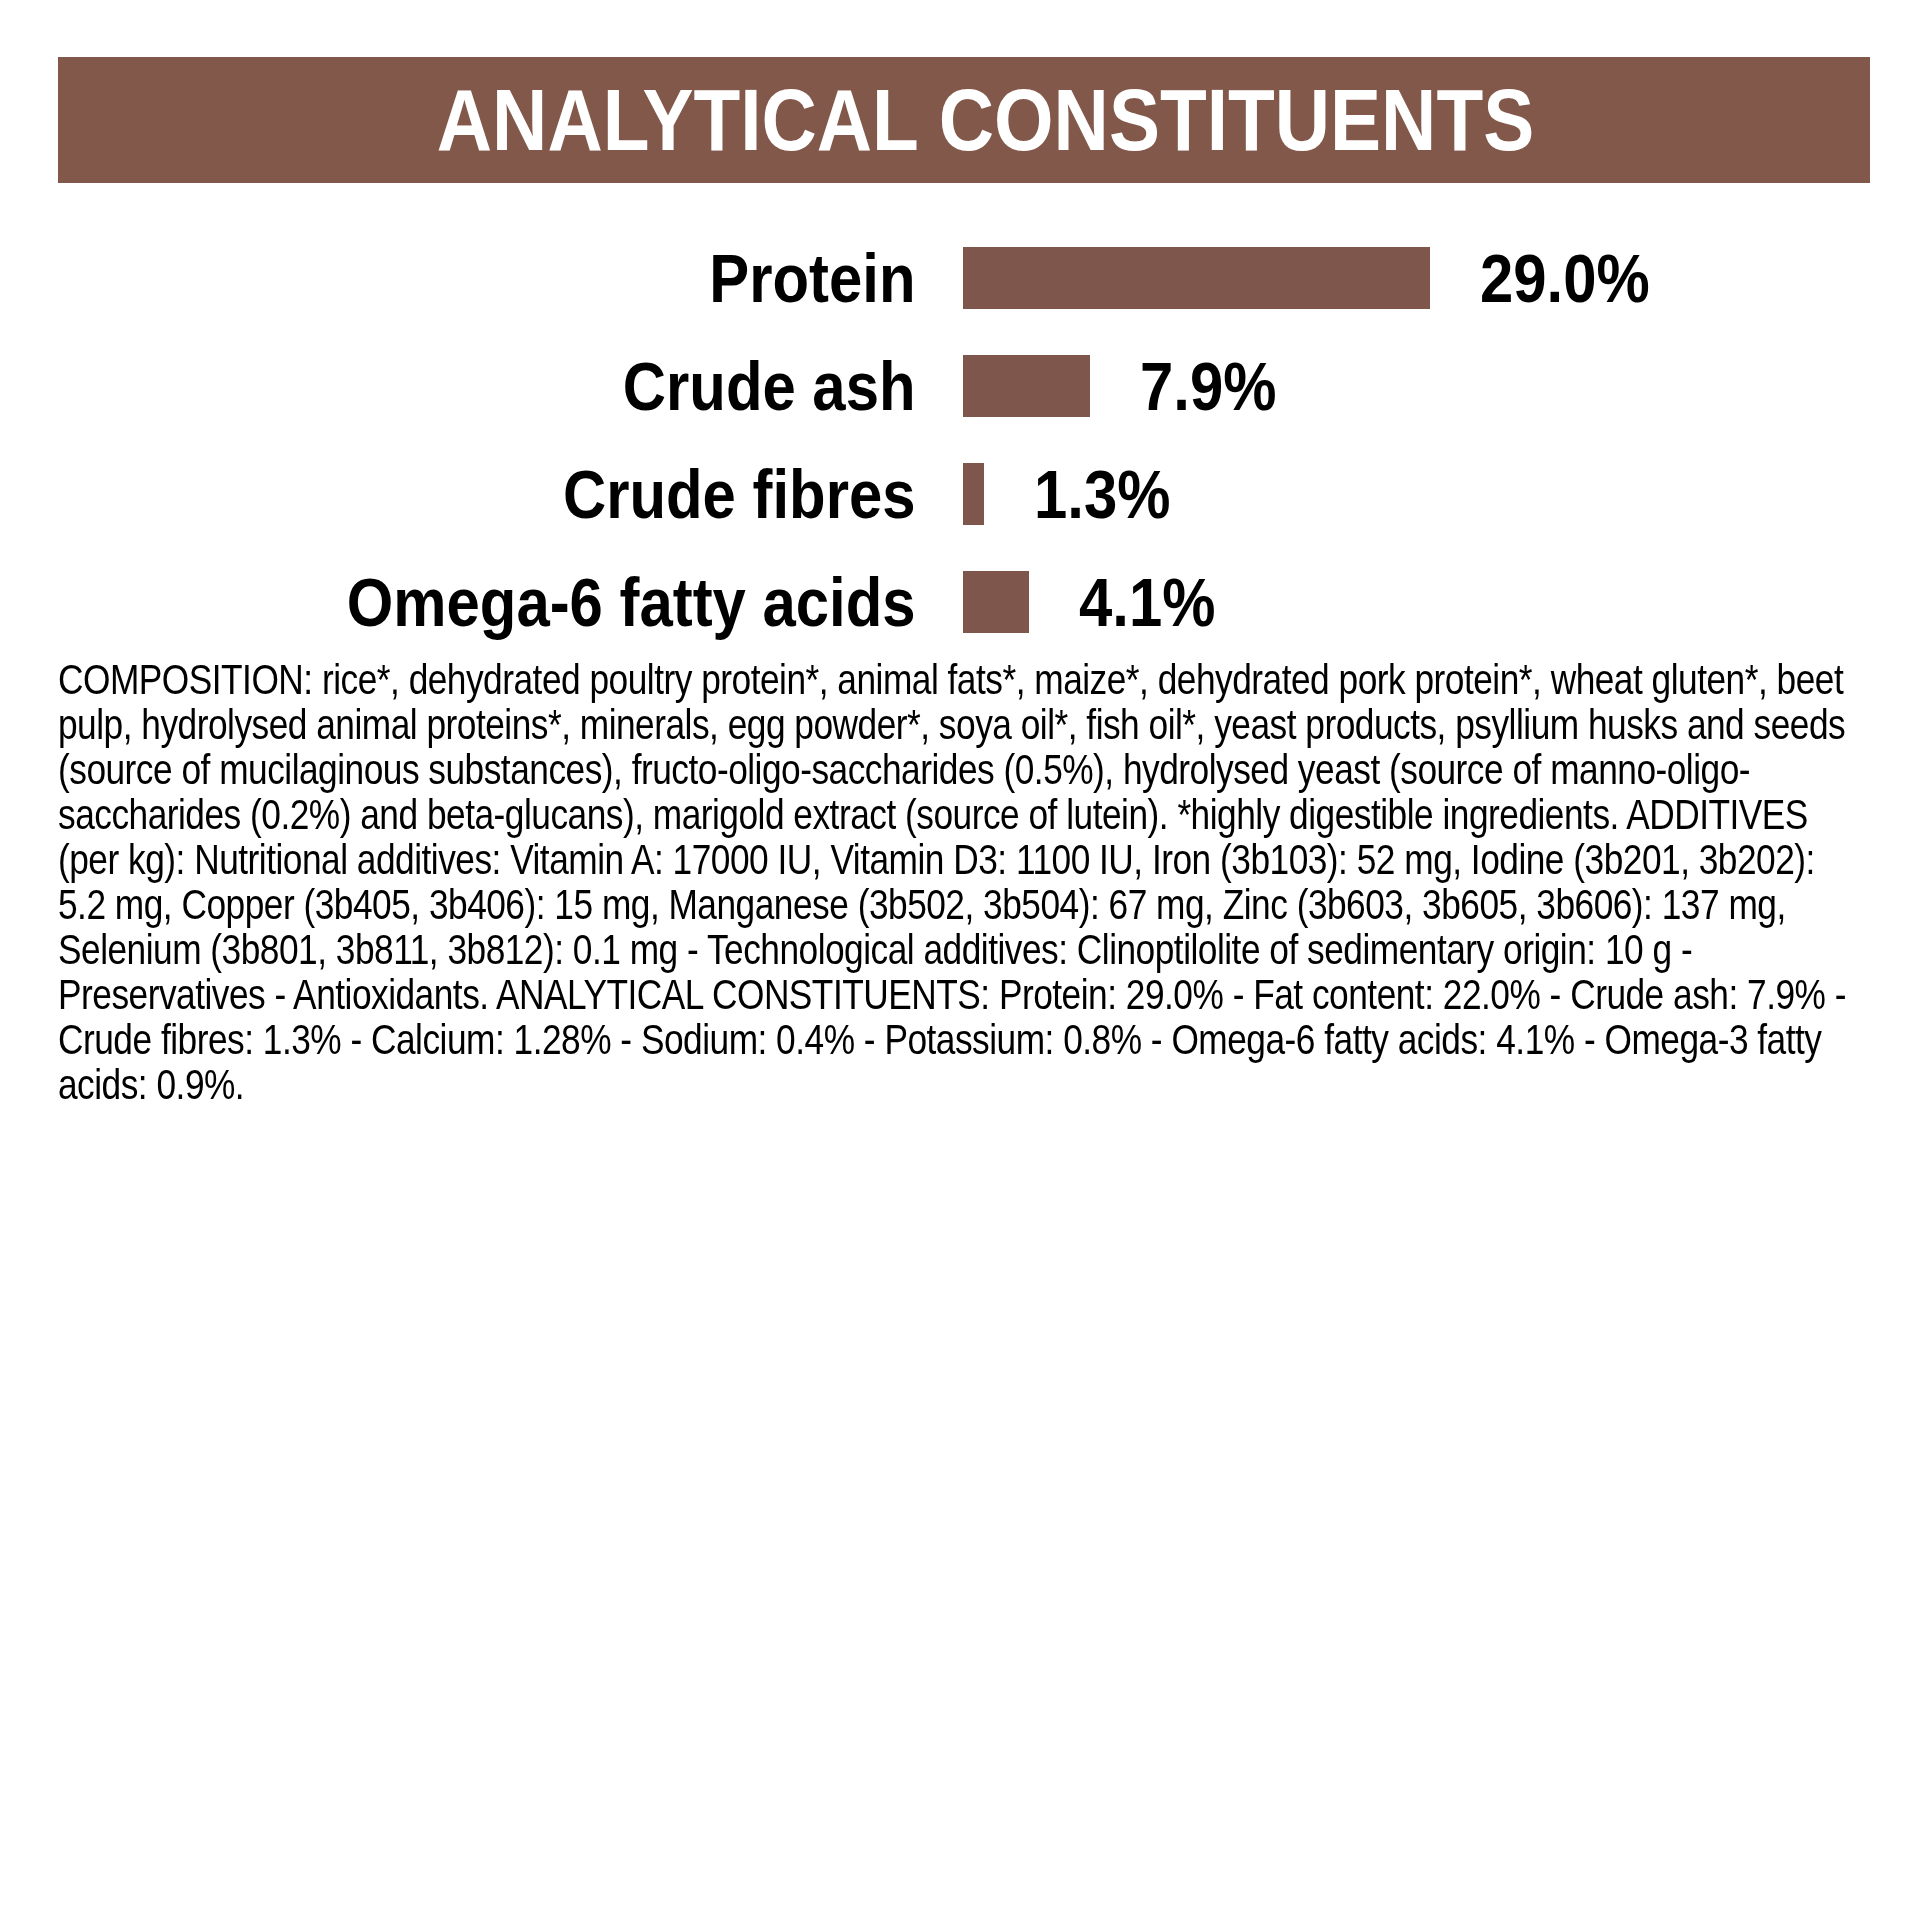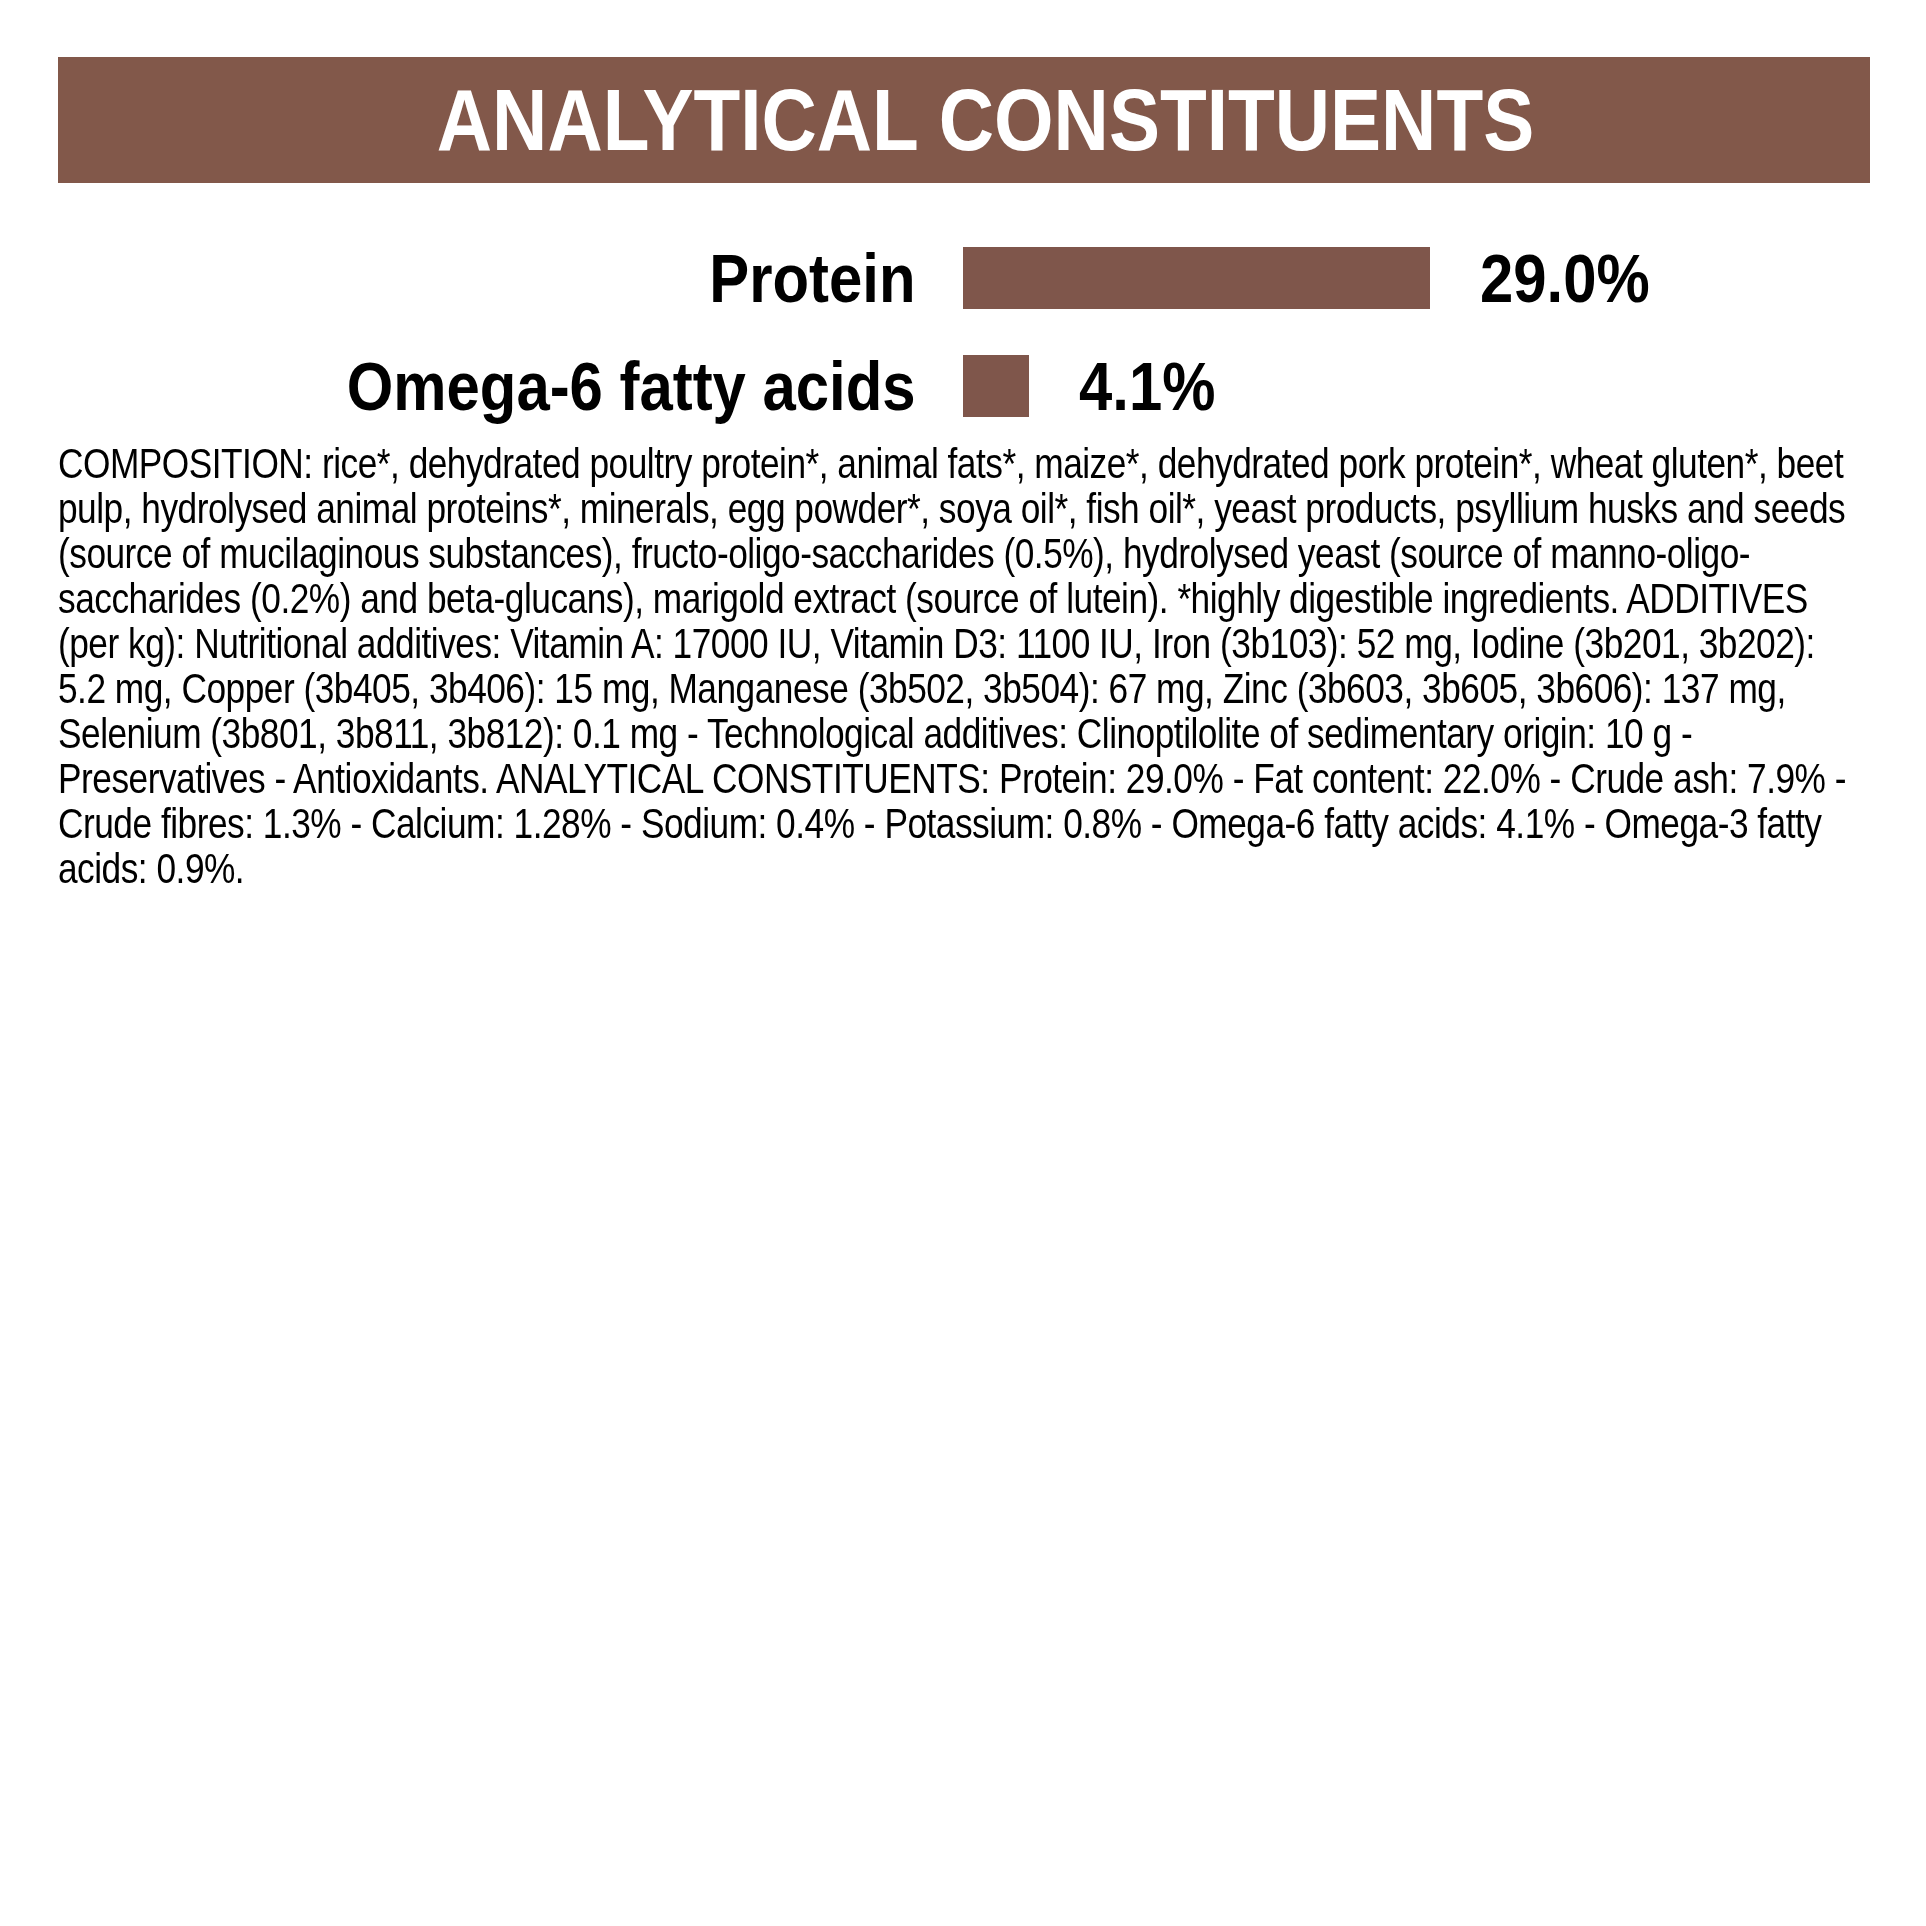--- a/index.html
+++ b/index.html
@@ -104,20 +104,30 @@
   </div>
 
   <div class="chart" id="constituents-chart">
 
   <div class="chart-row">
         <div class="chart-label">Protein</div>
         <div class="chart-bar" style="width: 467px; background: rgb(127, 86, 75);"></div>
         <div class="chart-value">29.0%</div>
       </div>
       <div class="chart-row">
+        <div class="chart-label">Crude ash</div>
+        <div class="chart-bar" style="width: 127px; background: rgb(127, 86, 75);"></div>
+        <div class="chart-value">7.9%</div>
+      </div>
+      <div class="chart-row">
+        <div class="chart-label">Crude fibres</div>
+        <div class="chart-bar" style="width: 21px; background: rgb(127, 86, 75);"></div>
+        <div class="chart-value">1.3%</div>
+      </div>
+      <div class="chart-row">
         <div class="chart-label">Omega-6 fatty acids</div>
         <div class="chart-bar" style="width: 66px; background: rgb(127, 86, 75);"></div>
         <div class="chart-value">4.1%</div>
       </div>
     </div>
 
 
   <div class="ingredients-text-wrap">
     <p class="ingredients-text">COMPOSITION: rice*, dehydrated poultry protein*, animal fats*, maize*, dehydrated pork protein*, wheat gluten*, beet pulp, hydrolysed animal proteins*, minerals, egg powder*, soya oil*, fish oil*, yeast products, psyllium husks and seeds (source of mucilaginous substances), fructo-oligo-saccharides (0.5%), hydrolysed yeast (source of manno-oligo-saccharides (0.2%) and beta-glucans), marigold extract (source of lutein). *highly digestible ingredients. ADDITIVES (per kg): Nutritional additives: Vitamin A: 17000 IU, Vitamin D3: 1100 IU, Iron (3b103): 52 mg, Iodine (3b201, 3b202): 5.2 mg, Copper (3b405, 3b406): 15 mg, Manganese (3b502, 3b504): 67 mg, Zinc (3b603, 3b605, 3b606): 137 mg, Selenium (3b801, 3b811, 3b812): 0.1 mg - Technological additives: Clinoptilolite of sedimentary origin: 10 g - Preservatives - Antioxidants. ANALYTICAL CONSTITUENTS: Protein: 29.0% - Fat content: 22.0% - Crude ash: 7.9% - Crude fibres: 1.3% - Calcium: 1.28% - Sodium: 0.4% - Potassium: 0.8% - Omega-6 fatty acids: 4.1% - Omega-3 fatty acids: 0.9%.</p>
   </div>

